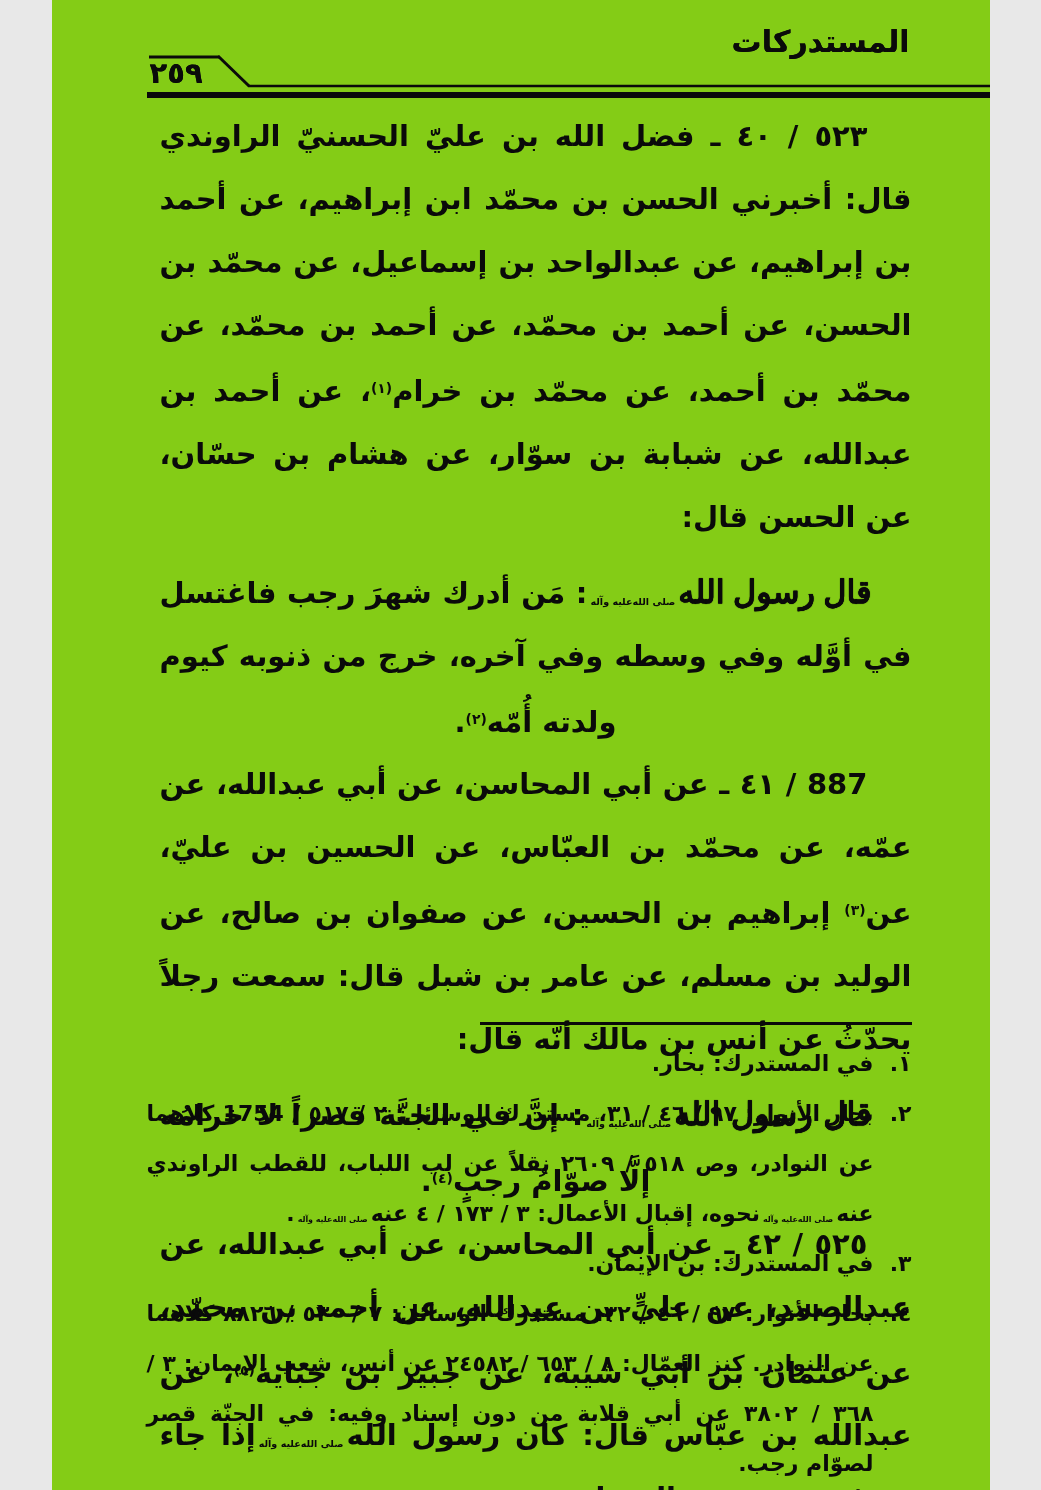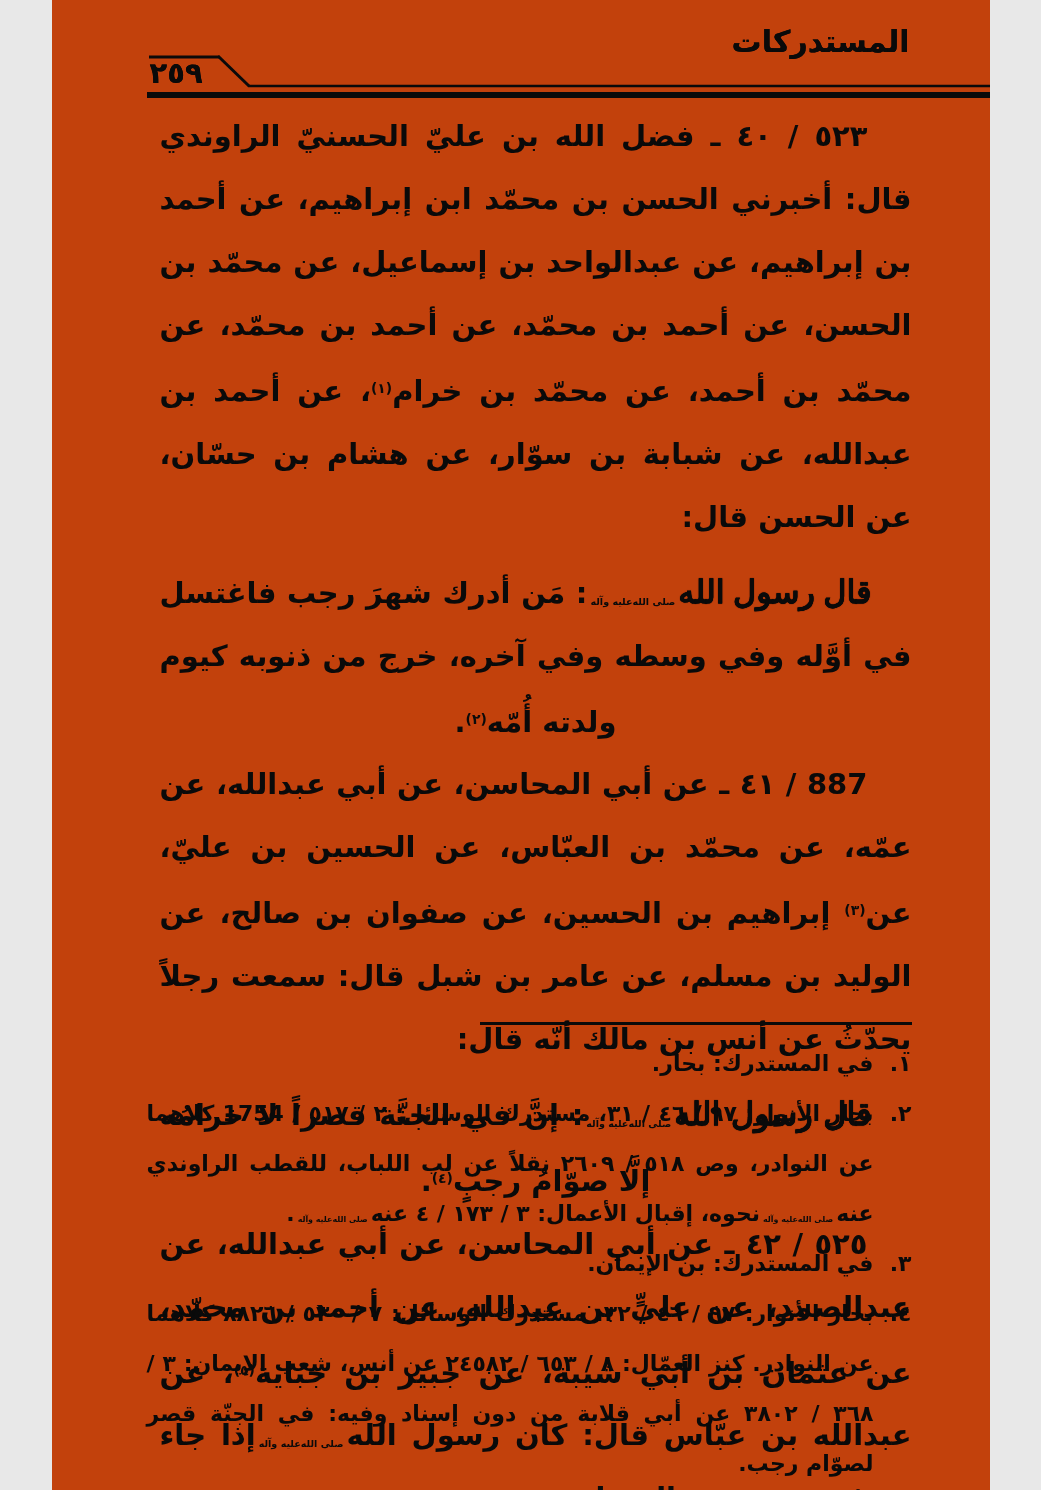--- a/index.html
+++ b/index.html
@@ -1,17 +1,17 @@
 <!DOCTYPE html>
 <html lang="ar" dir="rtl"><head>
 <meta charset="utf-8">
 <style>
   html,body{margin:0;padding:0;background:#e8e8e8;}
   .page{
-    position:relative;width:938px;height:1490px;background:#c2410c;
+    position:relative;width:938px;height:1490px;background:#84cc16;
     overflow:hidden;margin:0 auto;color:#0a0a0a;
     font-family:"DejaVu Sans",sans-serif;
   }
   
   .header-rules{position:absolute;top:0;left:0;pointer-events:none;}
   .running-title{
     position:absolute;top:24px;right:80px;
     font-size:30px;font-weight:700;direction:rtl;
     text-shadow:0 0 0.6px #0a0a0a;
   }

